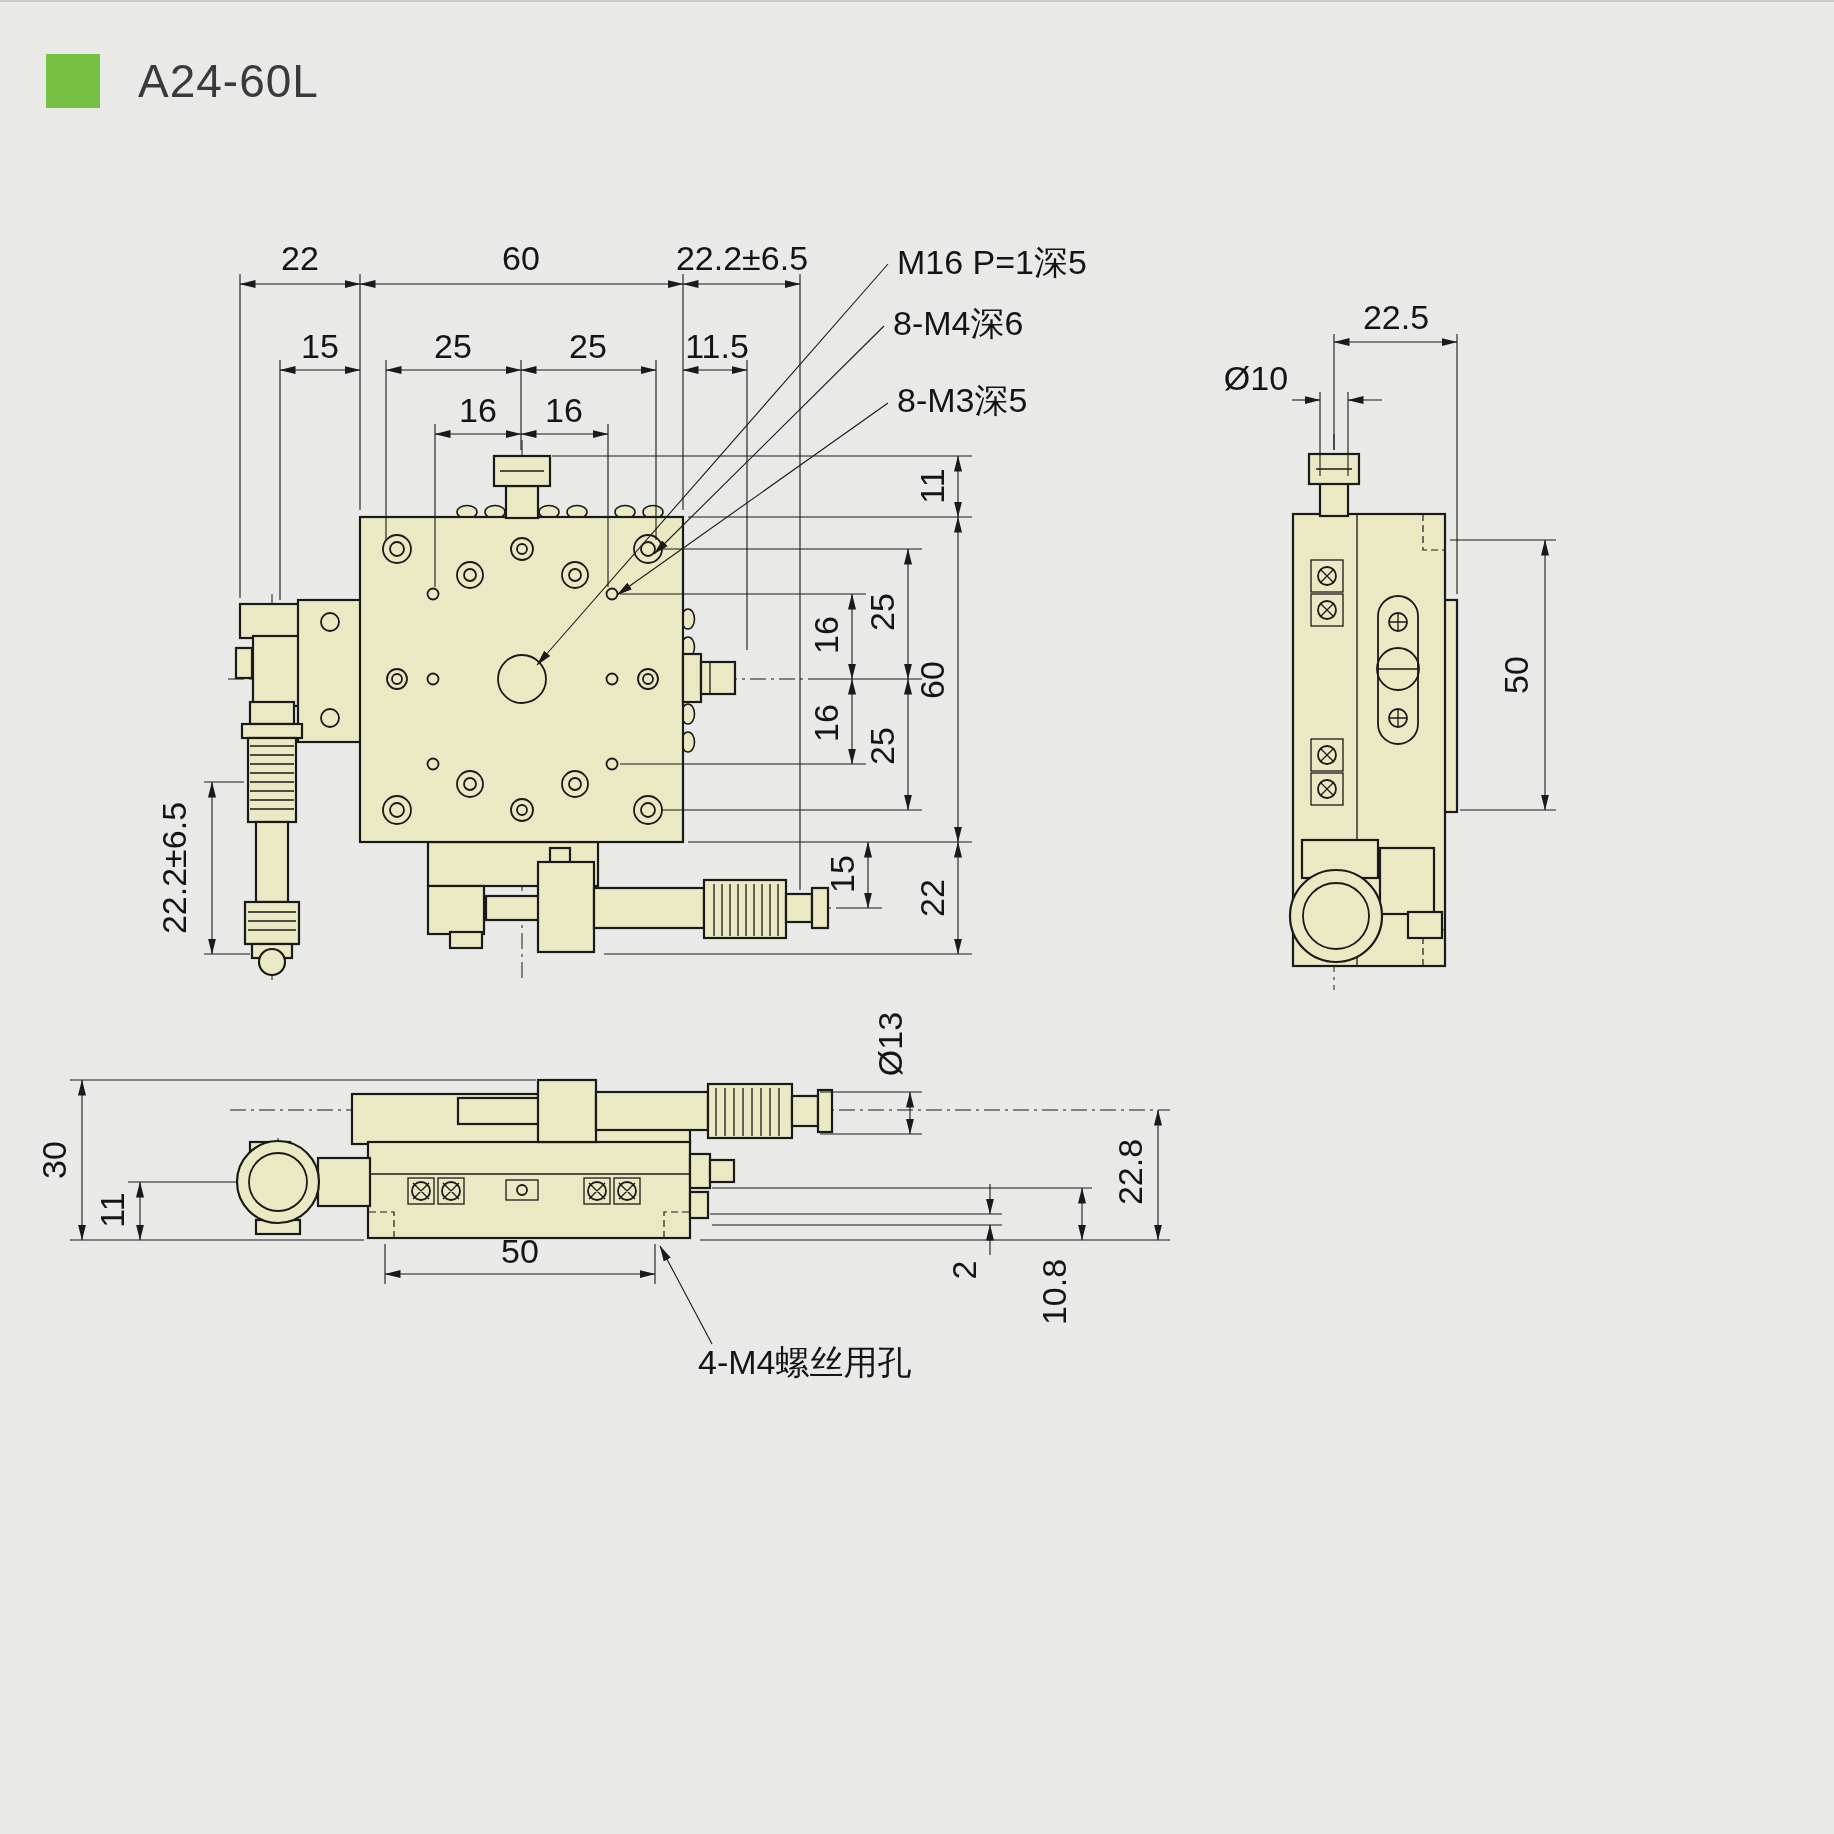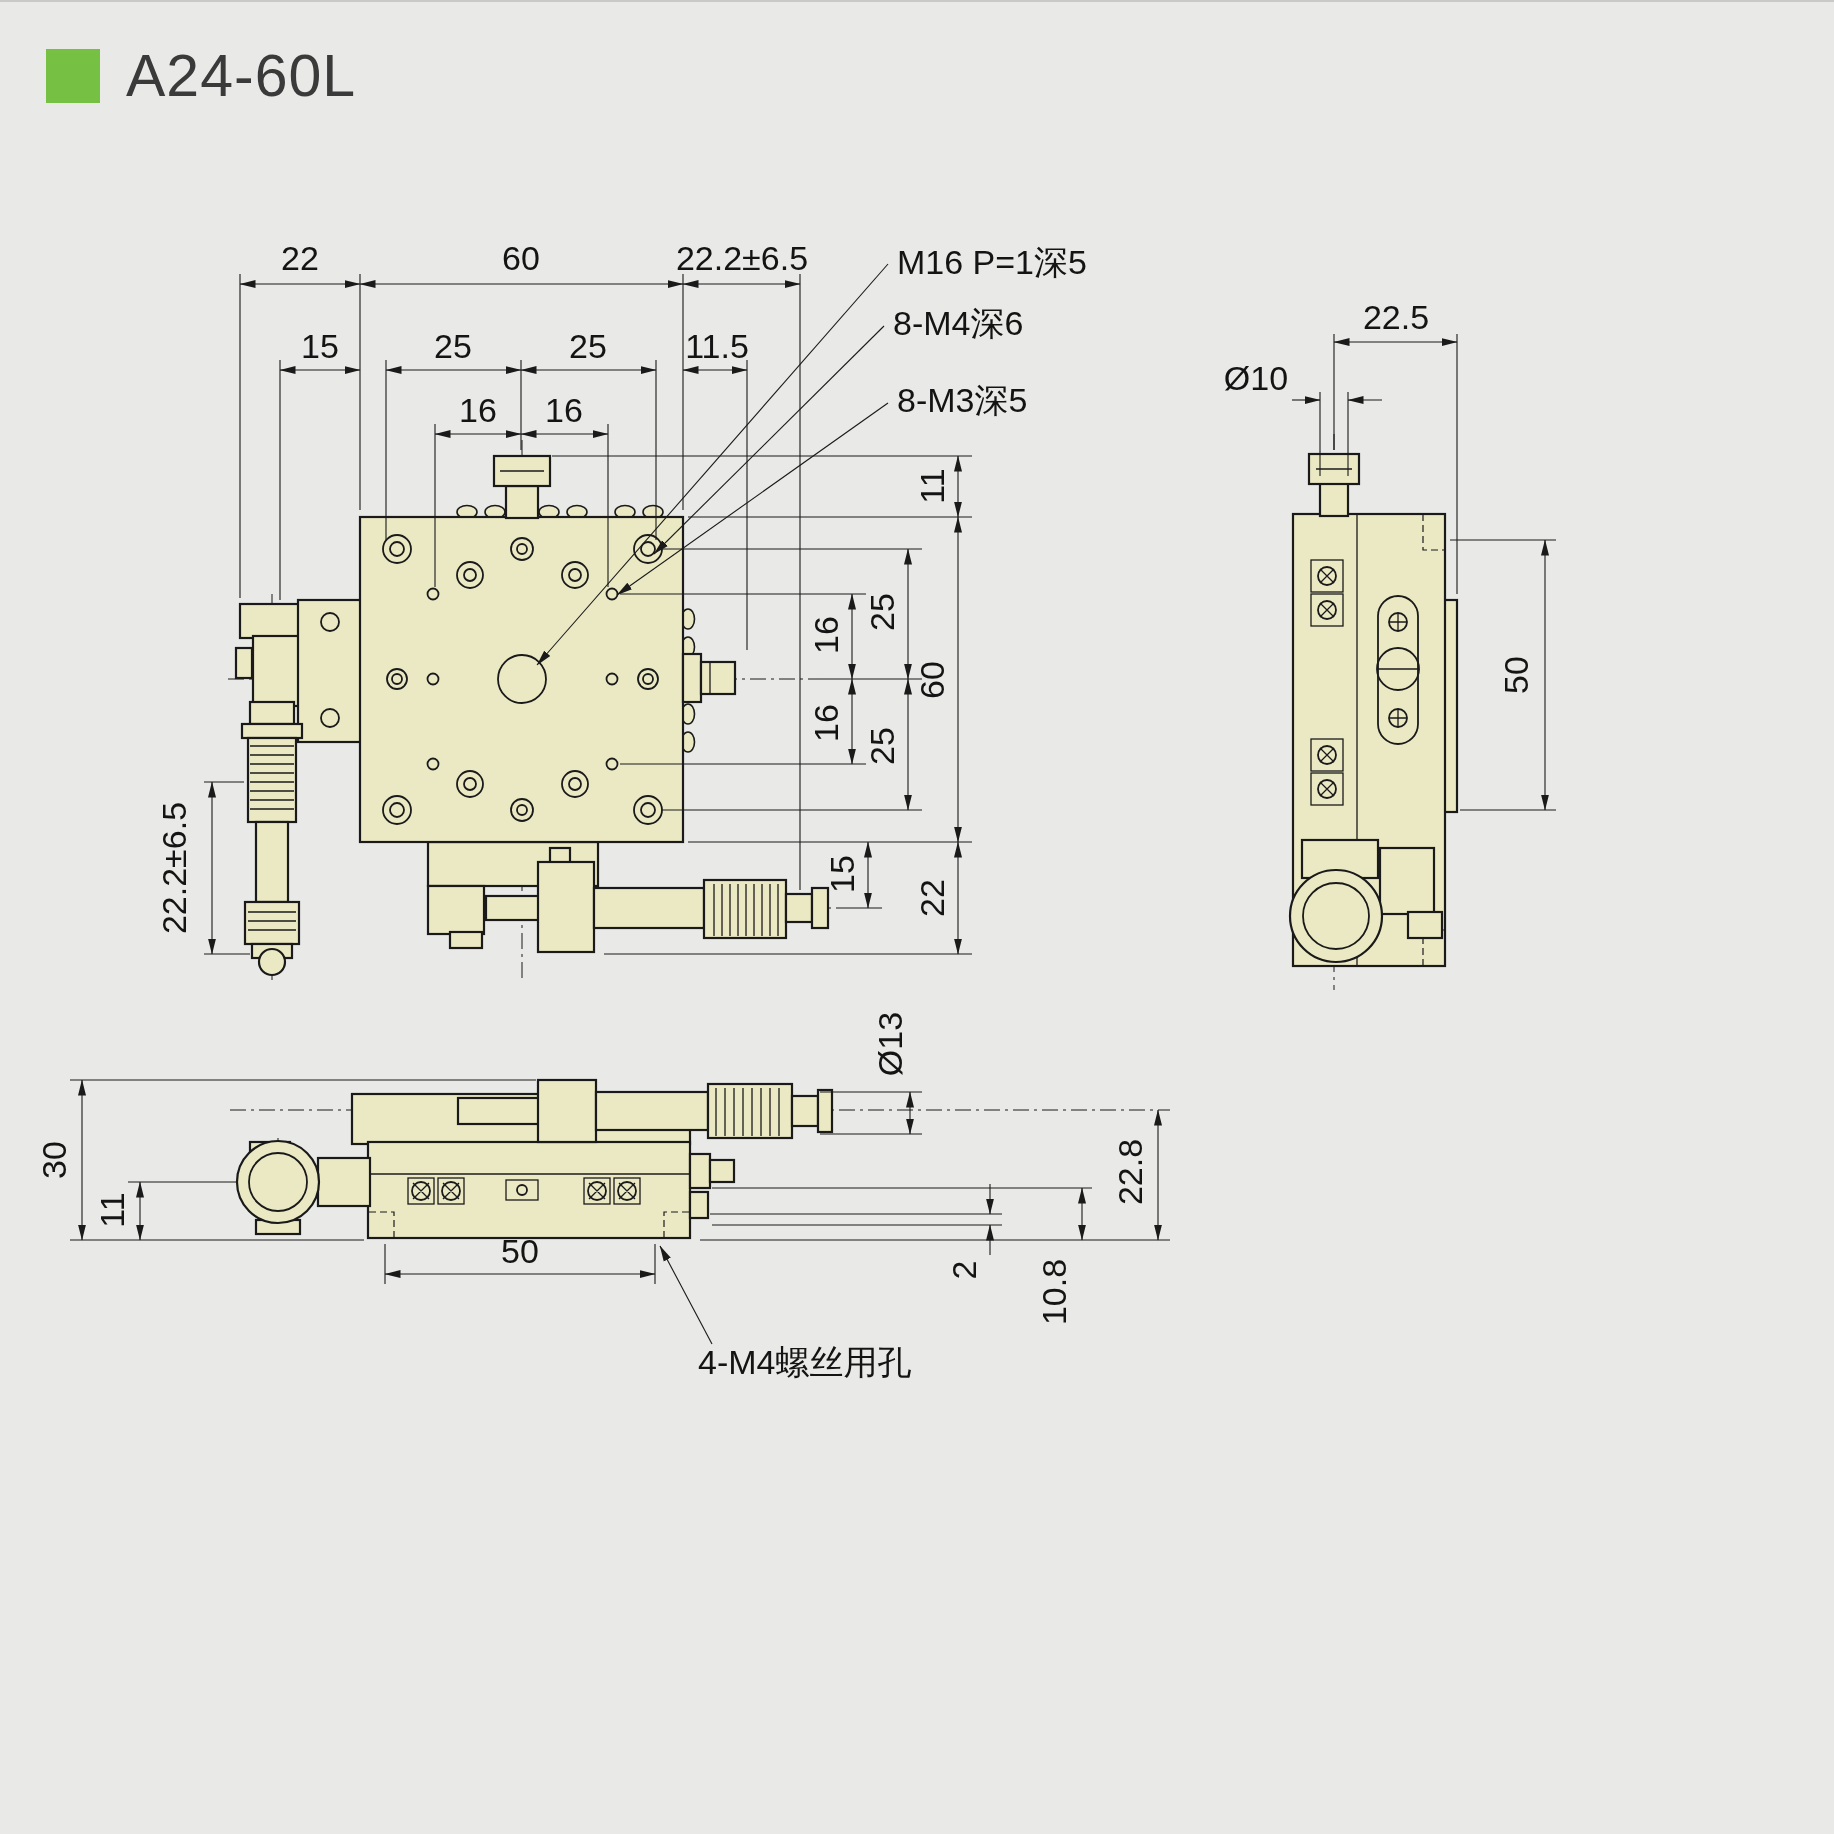--- a/index.html
+++ b/index.html
@@ -1,20 +1,20 @@
 <!DOCTYPE html>
 <html style="--accent: #76c043; --body-fill: #ebe9c4; --line: #1a1a1a; --background: #e9e9e7;"><head>
 <meta charset="utf-8">
 <style>
   html,body{margin:0;padding:0}
   .canvas{position:relative;width:1834px;height:1834px;background:var(--background,#e9e9e7);
           font-family:"Liberation Sans",sans-serif;overflow:hidden;border-top:2px solid #c9c9c7}
   .header{position:absolute;top:36px;left:46px;display:flex;align-items:center;gap:22px}
   .accent{width:54px;height:54px;background:var(--accent,#76c043)}
-  .title{margin:4px;font-size:59px;font-weight:400;color:#3a3a3a;letter-spacing:1px}
+  .title{margin:16px;font-size:46px;font-weight:400;color:#3a3a3a;letter-spacing:1px}
   svg{position:absolute;top:0;left:0}
   .body{fill:var(--body-fill,#ebe9c4);stroke:var(--line,#1a1a1a);stroke-width:2.2}
   .body2{fill:var(--body-fill,#ebe9c4);stroke:var(--line,#1a1a1a);stroke-width:1.6}
   .hole{fill:none;stroke:var(--line,#1a1a1a);stroke-width:1.8}
   .detail{fill:none;stroke:var(--line,#1a1a1a);stroke-width:1.3}
   .ext{fill:none;stroke:var(--line,#1a1a1a);stroke-width:1.1}
   .dimline{fill:none;stroke:var(--line,#1a1a1a);stroke-width:1.1}
   .center{fill:none;stroke:var(--line,#1a1a1a);stroke-width:1;stroke-dasharray:16 5 3 5}
   .hidden{fill:none;stroke:var(--line,#1a1a1a);stroke-width:1.2;stroke-dasharray:7 4}
   .dim{font-family:"Liberation Sans",sans-serif;font-size:34px;fill:#141414}

